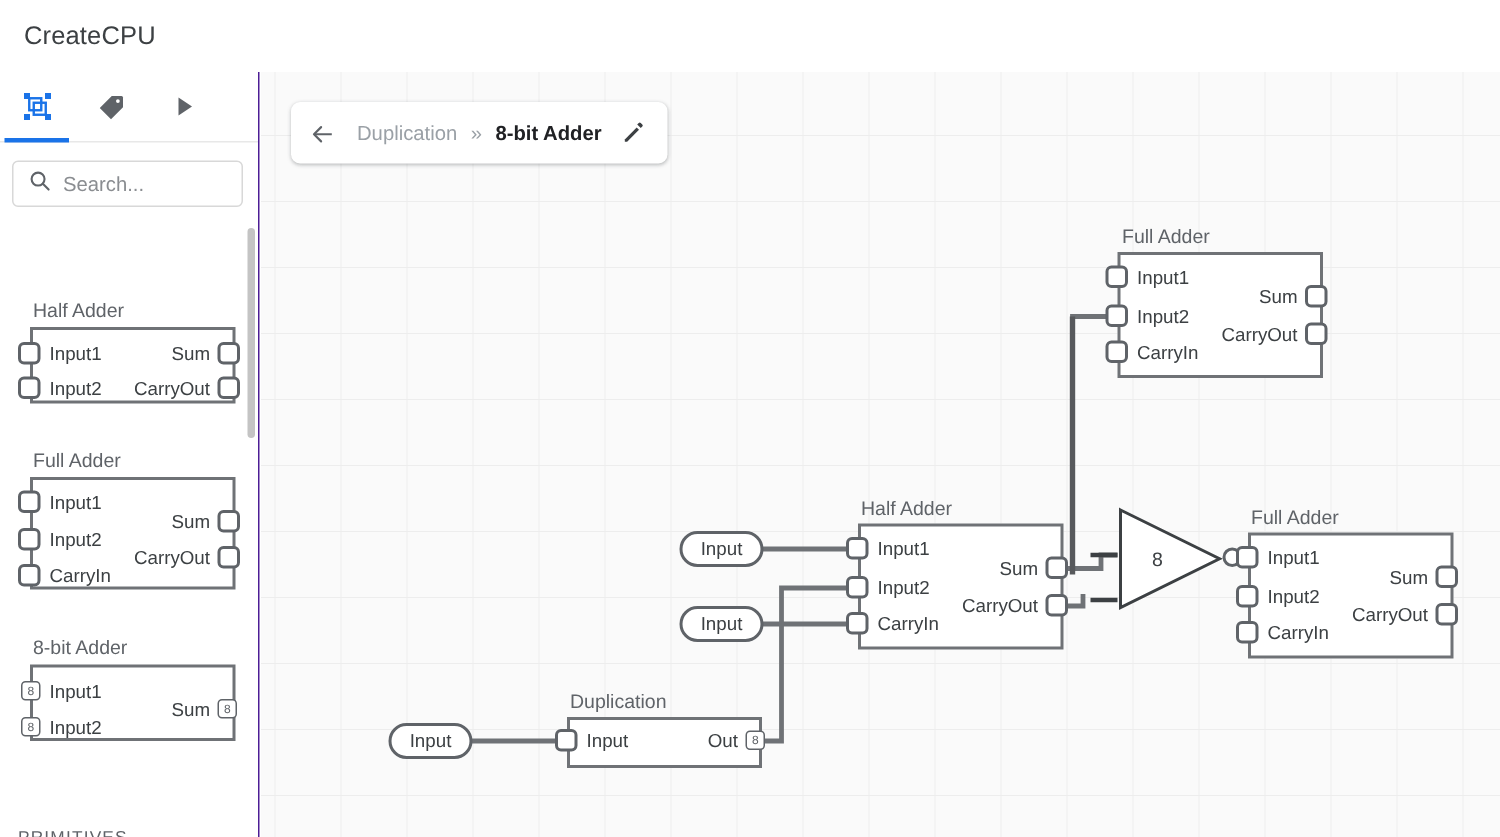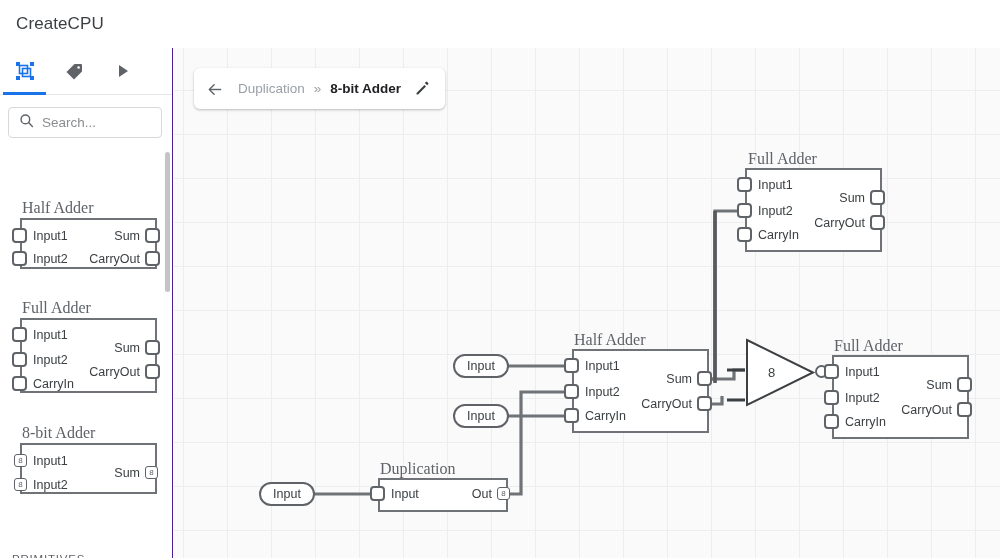--- a/index.html
+++ b/index.html
@@ -63,21 +63,21 @@
   .search-input::placeholder { color: #8a8d91; }
 
   .section-label {
     font-size: 11.5px; letter-spacing: .8px; color: #5f6368;
     padding: 17px 0 0 12px; text-transform: uppercase;
   }
 
   
   .comp { position: absolute; }
   .comp-title {
-    position: absolute; font-size: 16px; color: #5f6368; white-space: nowrap; font-family: Liberation Serif, serif;
+    position: absolute; font-size: 13px; color: #5f6368; white-space: nowrap;
   }
   .comp-box {
     position: absolute;
     border: 2px solid #6f7276;
     background: #ffffff;
   }
   .pin {
     position: absolute;
     width: 15px; height: 15px;
     border: 2px solid #5f6368;

